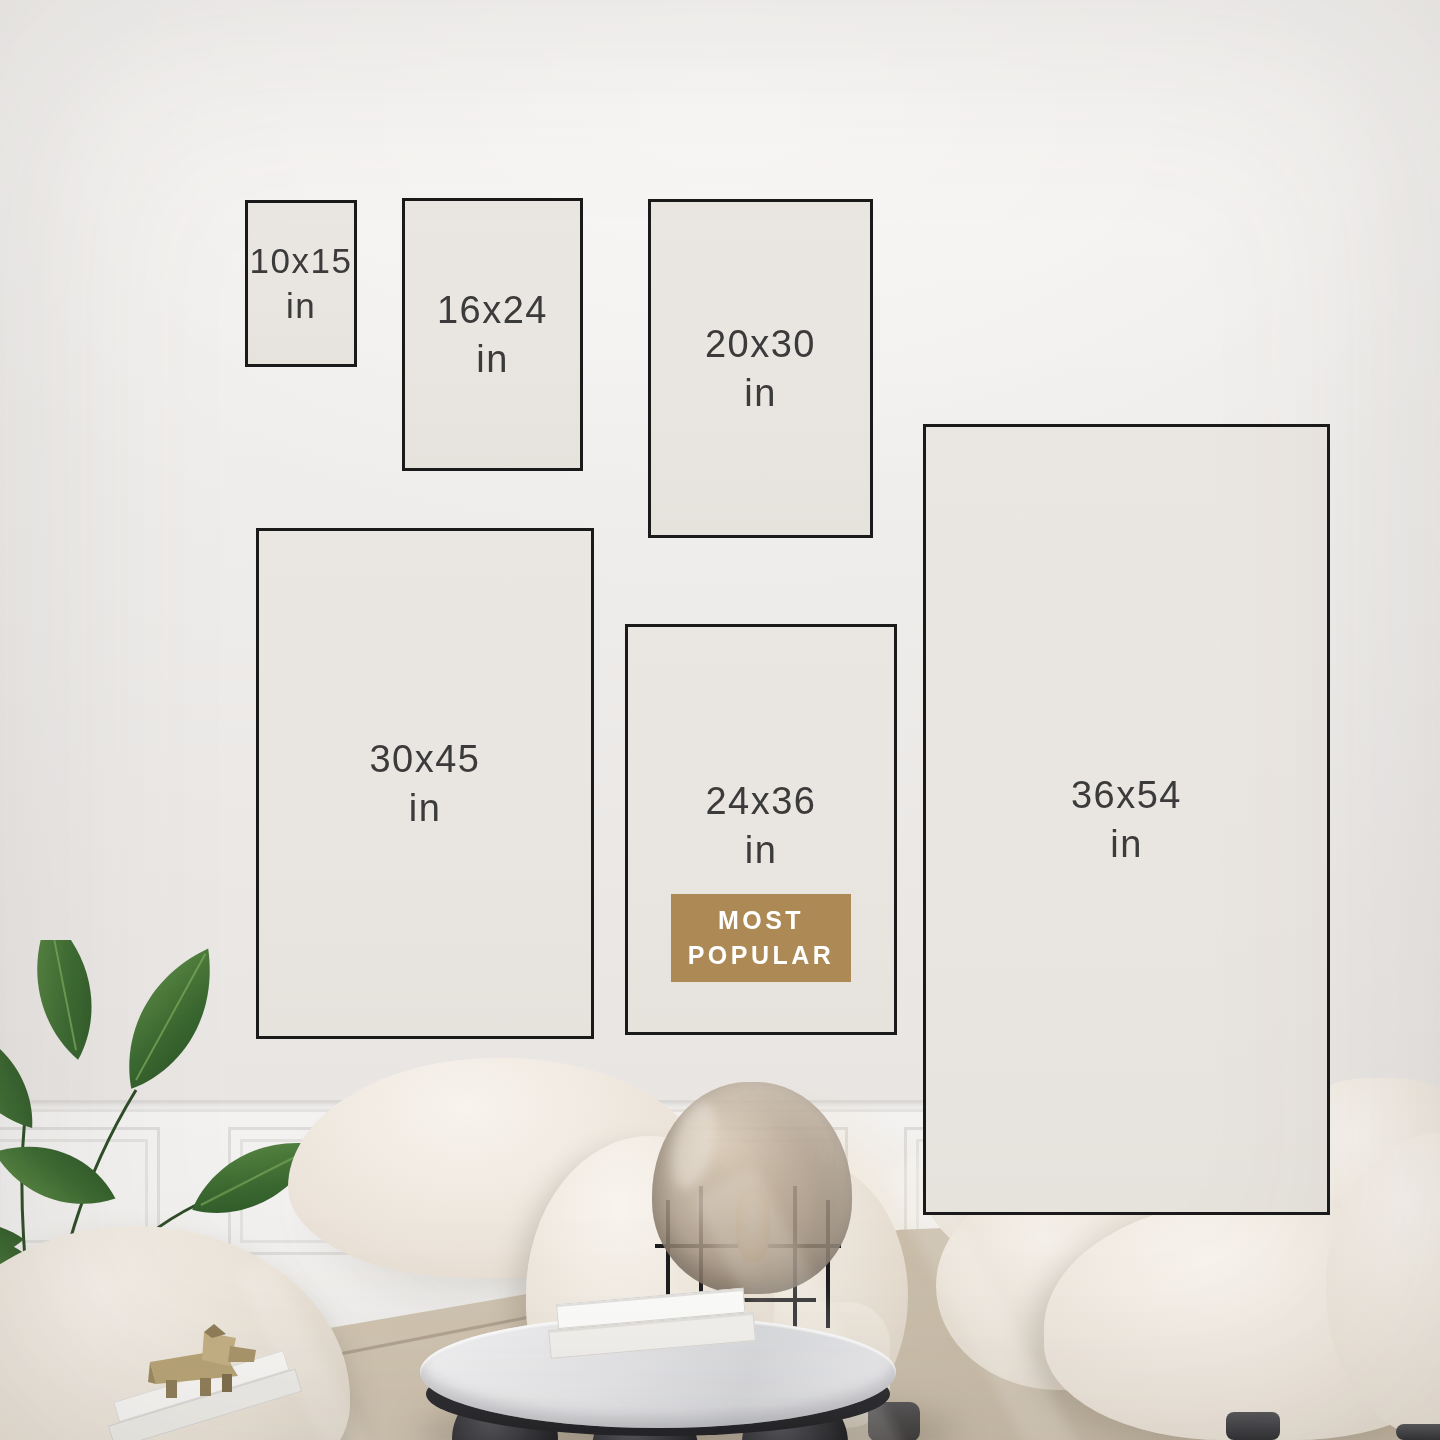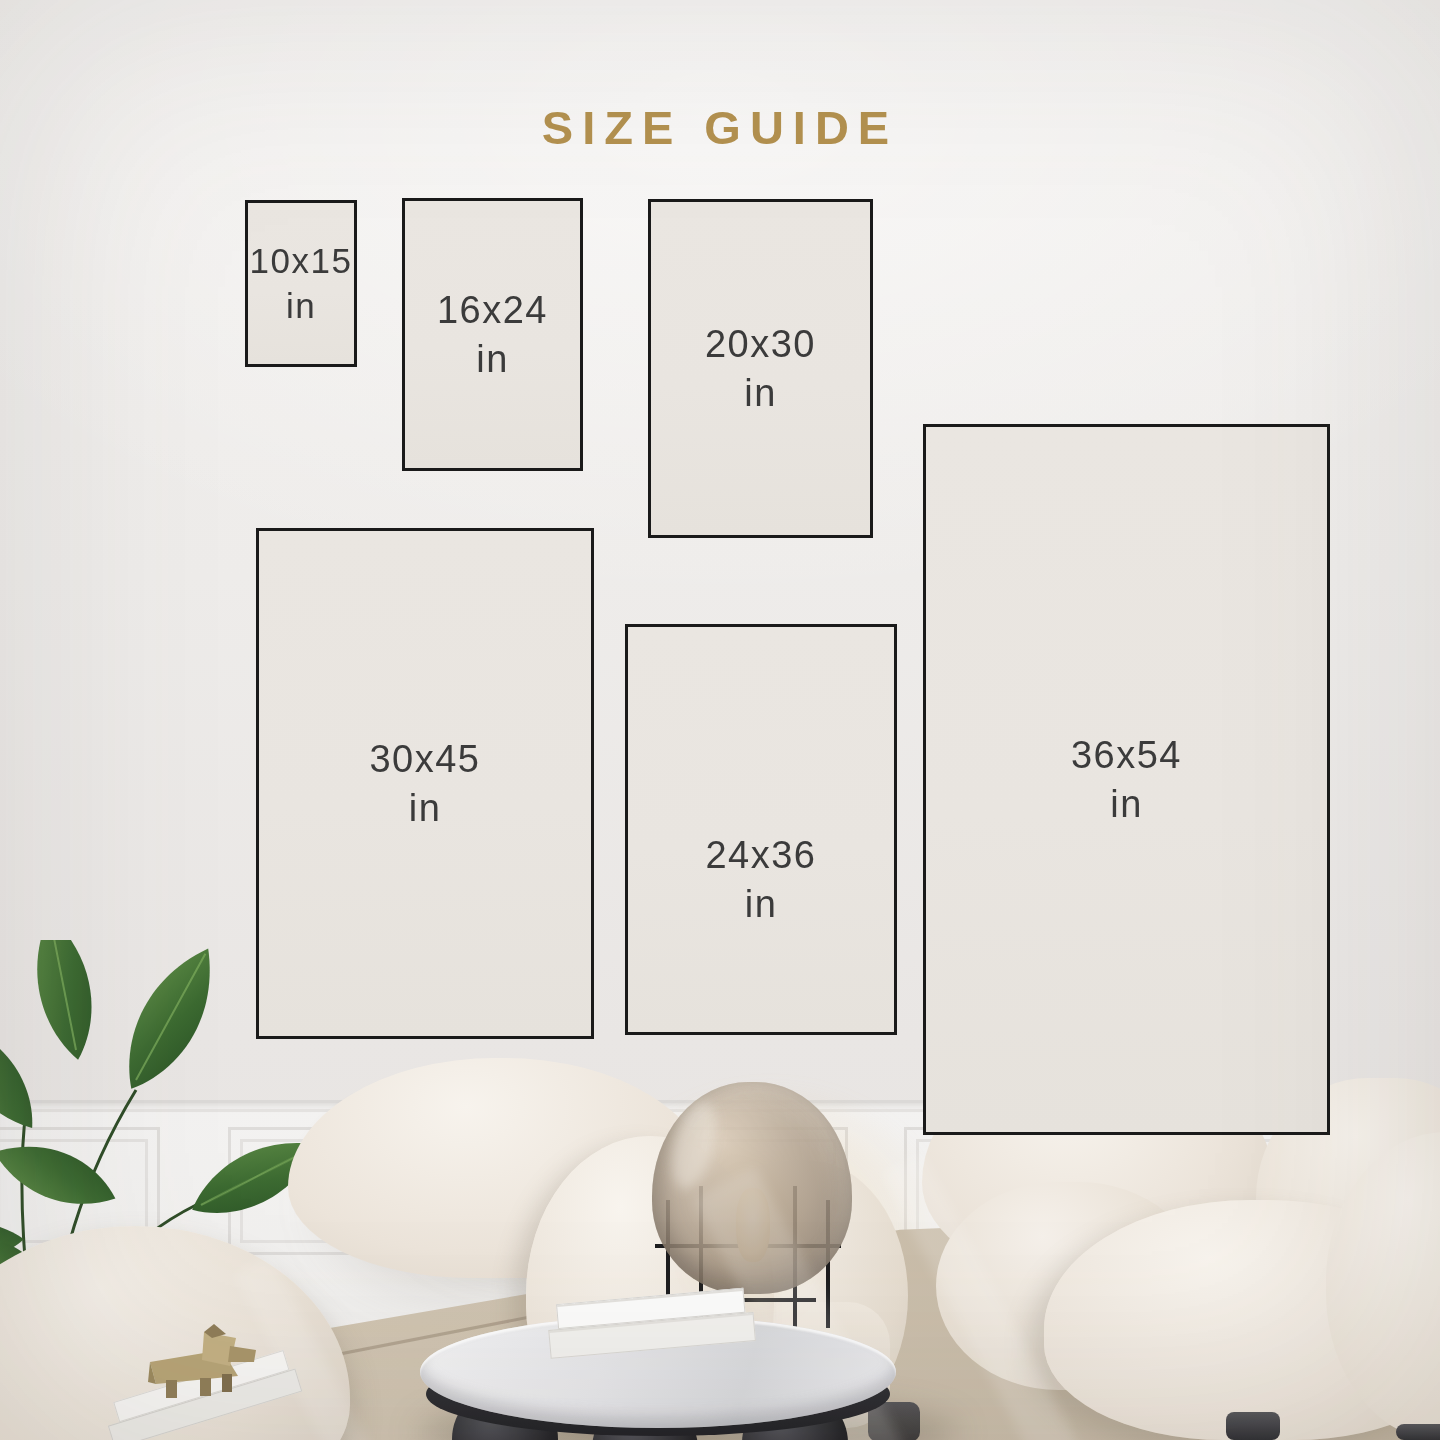--- a/index.html
+++ b/index.html
@@ -39,21 +39,21 @@
     border:3px solid var(--box-border);
     display:flex;flex-direction:column;align-items:center;justify-content:center;
     color:var(--label-text);font-size:38px;letter-spacing:1.5px;line-height:1.28;
     text-align:center;
   }
   .b1{left:245px;top:200px;width:112px;height:167px;font-size:35px;}
   .b2{left:402px;top:198px;width:181px;height:273px;}
   .b3{left:648px;top:199px;width:225px;height:339px;}
   .b4{left:243px;top:528px;width:338px;height:511px;margin-left:13px;}
   .b5{left:625px;top:624px;width:272px;height:411px;padding-top:100px;}
-  .b6{left:923px;top:424px;width:407px;height:711px;}
+  .b6{left:923px;top:424px;width:407px;height:791px;}
   .badge{
     margin-top:20px;background:var(--badge-gold);color:var(--badge-text);
     font-weight:700;font-size:25px;letter-spacing:3.5px;line-height:1.4;
     padding:9px 17px;
   }
   .badge span{display:block;}
 
   
   .wainscoting{
     position:absolute;left:0;top:1100px;width:1440px;height:268px;z-index:2;
@@ -253,41 +253,44 @@
   <div class="baseboard"></div>
   <div class="floor"></div>
 
   <div class="wall-shadow ws1"></div>
   <div class="wall-shadow ws2"></div>
   <div class="lamp-glow"></div>
 
   <div class="rug"></div>
   <div class="rug-seam"></div>
 
-  <h1 class="title">SIZE GUIDE</h1>
 
   <div class="size-box b1">
     <span class="size-label">10x15</span>
     <span class="size-unit">in</span>
   </div>
   <div class="size-box b2">
     <span class="size-label">16x24</span>
     <span class="size-unit">in</span>
   </div>
   <div class="size-box b3">
     <span class="size-label">20x30</span>
     <span class="size-unit">in</span>
   </div>
   <div class="size-box b4">
     <span class="size-label">30x45</span>
     <span class="size-unit">in</span>
   </div>
   <div class="size-box b5">
     <span class="size-label">24x36</span>
     <span class="size-unit">in</span>
+    <div class="badge">
+      <span>MOST</span>
+      <span>POPULAR</span>
+    </div>
   </div>
   <div class="size-box b6">
     <span class="size-label">36x54</span>
     <span class="size-unit">in</span>
   </div>
 
   <svg class="plant" viewBox="0 0 340 430">
     <defs>
       <linearGradient id="leafG" x1="0" y1="0" x2="1" y2="1">
         <stop offset="0" stop-color="#5d8b46"></stop>

